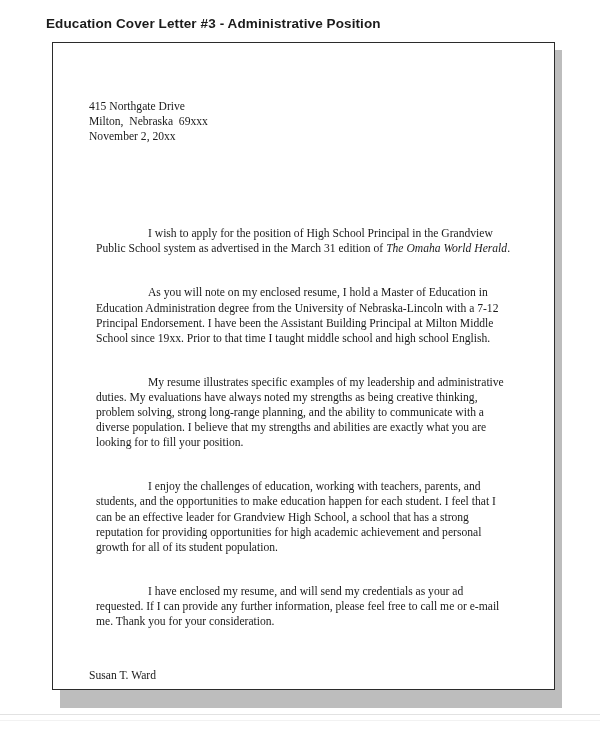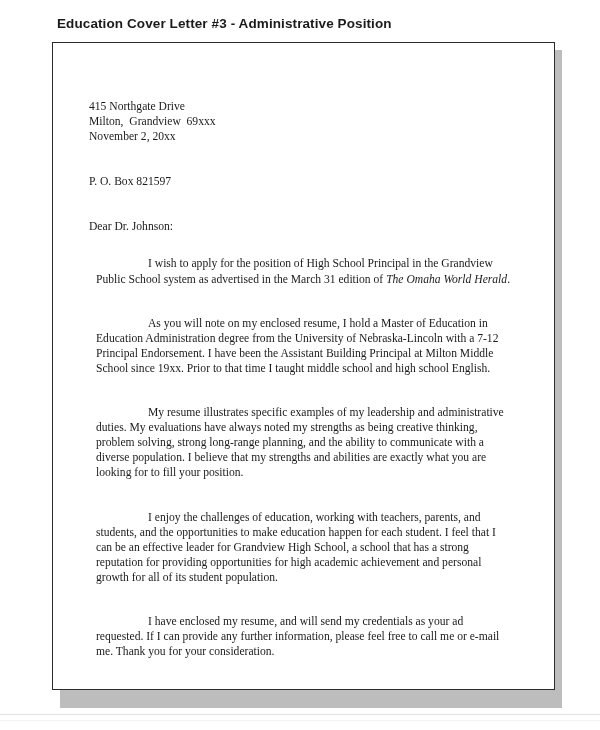--- a/index.html
+++ b/index.html
@@ -10,21 +10,21 @@
     width: 600px;
     height: 730px;
     background: #ffffff;
     font-family: "Liberation Serif", serif;
     position: relative;
     overflow: hidden;
   }
 
   #doc-title {
     position: absolute;
-    left: 57px;
+    left: 46px;
     top: 16px;
     font-family: "Liberation Sans", sans-serif;
     font-weight: bold;
     font-size: 13.5px;
     color: #1b1b1b;
     letter-spacing: 0.1px;
     white-space: nowrap;
   }
 
   
@@ -102,33 +102,31 @@
 
 <div id="doc-title">Education Cover Letter #3 - Administrative Position</div>
 
 <div id="page-shadow"></div>
 
 <div id="letter-page">
   <div id="letter-body">
 
     <div class="block">
       <div class="line">415 Northgate Drive</div>
-      <div class="line">Milton,  Grandview  69xxx</div>
+      <div class="line">Milton,  Nebraska  69xxx</div>
       <div class="line">November 2, 20xx</div>
     </div>
 
     <div class="gap-addressee"></div>
 
     <div class="block">
-      <div class="line">P. O. Box 821597</div>
     </div>
 
     <div class="gap-salutation"></div>
 
-    <div class="line">Dear Dr. Johnson:</div>
 
     <div class="gap-para"></div>
 
     <p class="para"><span>I wish to apply for the position of High School Principal in the Grandview Public School system as advertised in the March 31 edition of </span><span class="italic">The Omaha World Herald</span><span>.</span></p>
 
     <div class="gap-para"></div>
 
     <p class="para">As you will note on my enclosed resume, I hold a Master of Education in Education Administration degree from the University of Nebraska-Lincoln with a 7-12 Principal Endorsement.  I have been the Assistant Building Principal at Milton Middle School since 19xx.  Prior to that time I taught middle school and high school English.</p>
 
     <div class="gap-para"></div>

